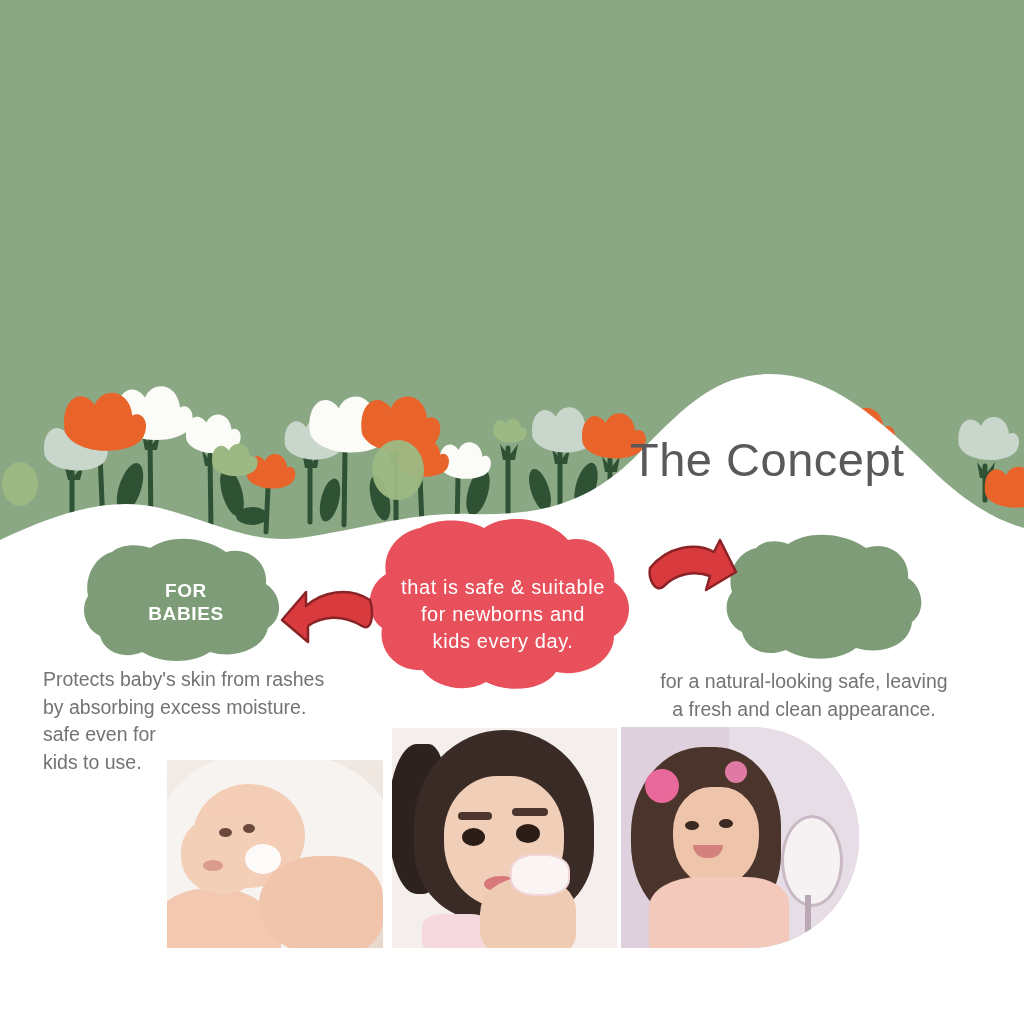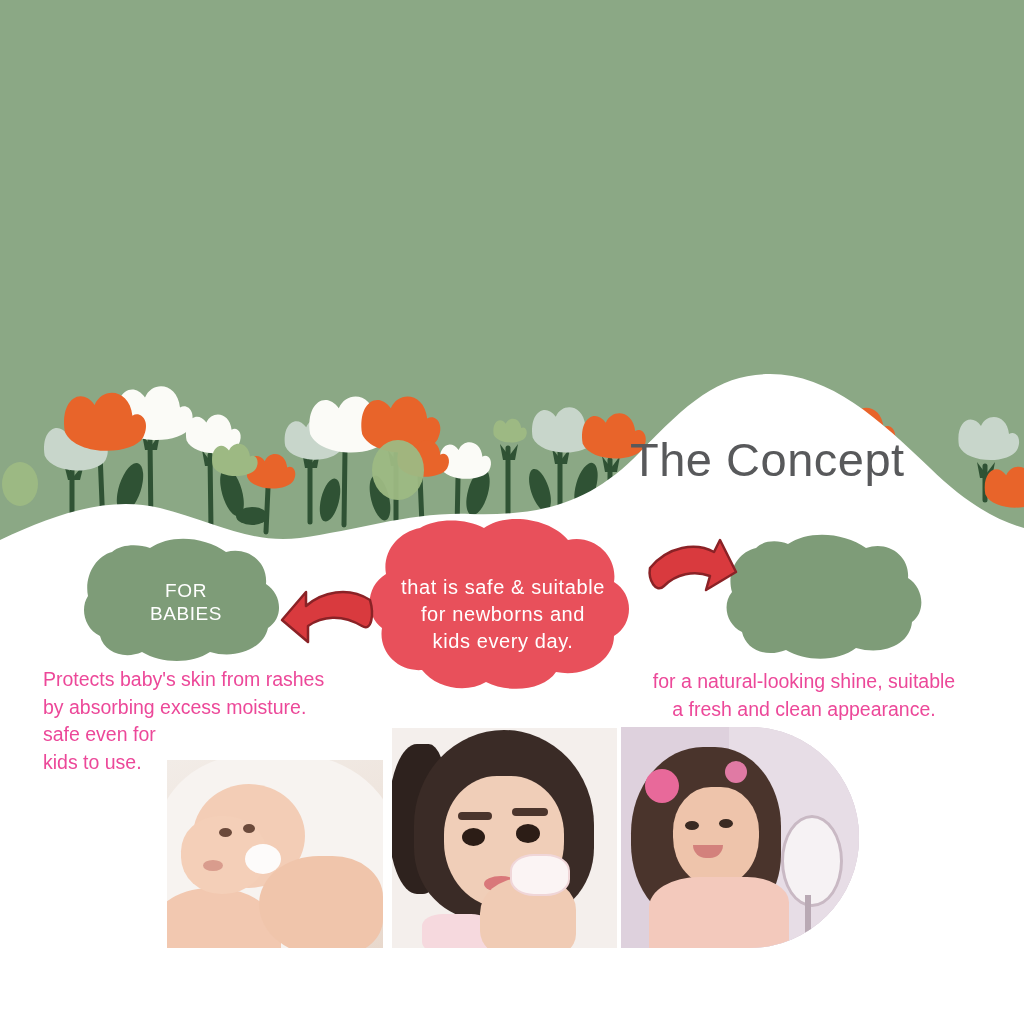--- a/index.html
+++ b/index.html
@@ -107,21 +107,21 @@
     display: flex;
     align-items: center;
     justify-content: center;
     text-align: center;
     color: #ffffff;
     letter-spacing: 0.6px;
     line-height: 1.22;
     z-index: 6;
     pointer-events: none;
   }
-  .blob-green-text { font-size: 19px; font-weight: 400; }
+  .blob-green-text { font-size: 19px; font-weight: 700; }
   .blob-red-text   { font-size: 20px; font-weight: 400; line-height: 1.35; }
 
   #left-blob-label  { left: 92px;  top: 552px; width: 188px; height: 100px; }
   #right-blob-label { left: 736px; top: 548px; width: 188px; height: 100px; }
   #center-blob-label{ left: 392px; top: 548px; width: 222px; height: 132px; }
 
   
   .title {
     position: absolute;
     left: 630px; top: 432px;
@@ -129,21 +129,21 @@
     color: #58595B;
     letter-spacing: 0.5px;
     z-index: 7;
     white-space: nowrap;
     text-align: center;
   }
 
   
   .para {
     position: absolute;
-    color: #ec4899;
+    color: #737373;
     font-size: 19.5px;
     line-height: 1.42;
     z-index: 8;
   }
   #left-para  { left: 43px;  top: 666px; width: 330px; text-align: left; }
   #right-para { left: 618px; top: 668px; width: 372px; text-align: center; }
 </style>
 </head>
 <body>
 
@@ -352,17 +352,17 @@
   </div>
 
   <div class="para" id="left-para">
     <div>Protects baby's skin from rashes</div>
     <div>by absorbing excess moisture.</div>
     <div>safe even for</div>
     <div>kids to use.</div>
   </div>
 
   <div class="para" id="right-para">
-    <div>for a natural-looking shine,  suitable</div>
+    <div>for a natural-looking safe,  leaving</div>
     <div>a fresh and clean appearance.</div>
   </div>
 
 </div>
 
 </body></html>

